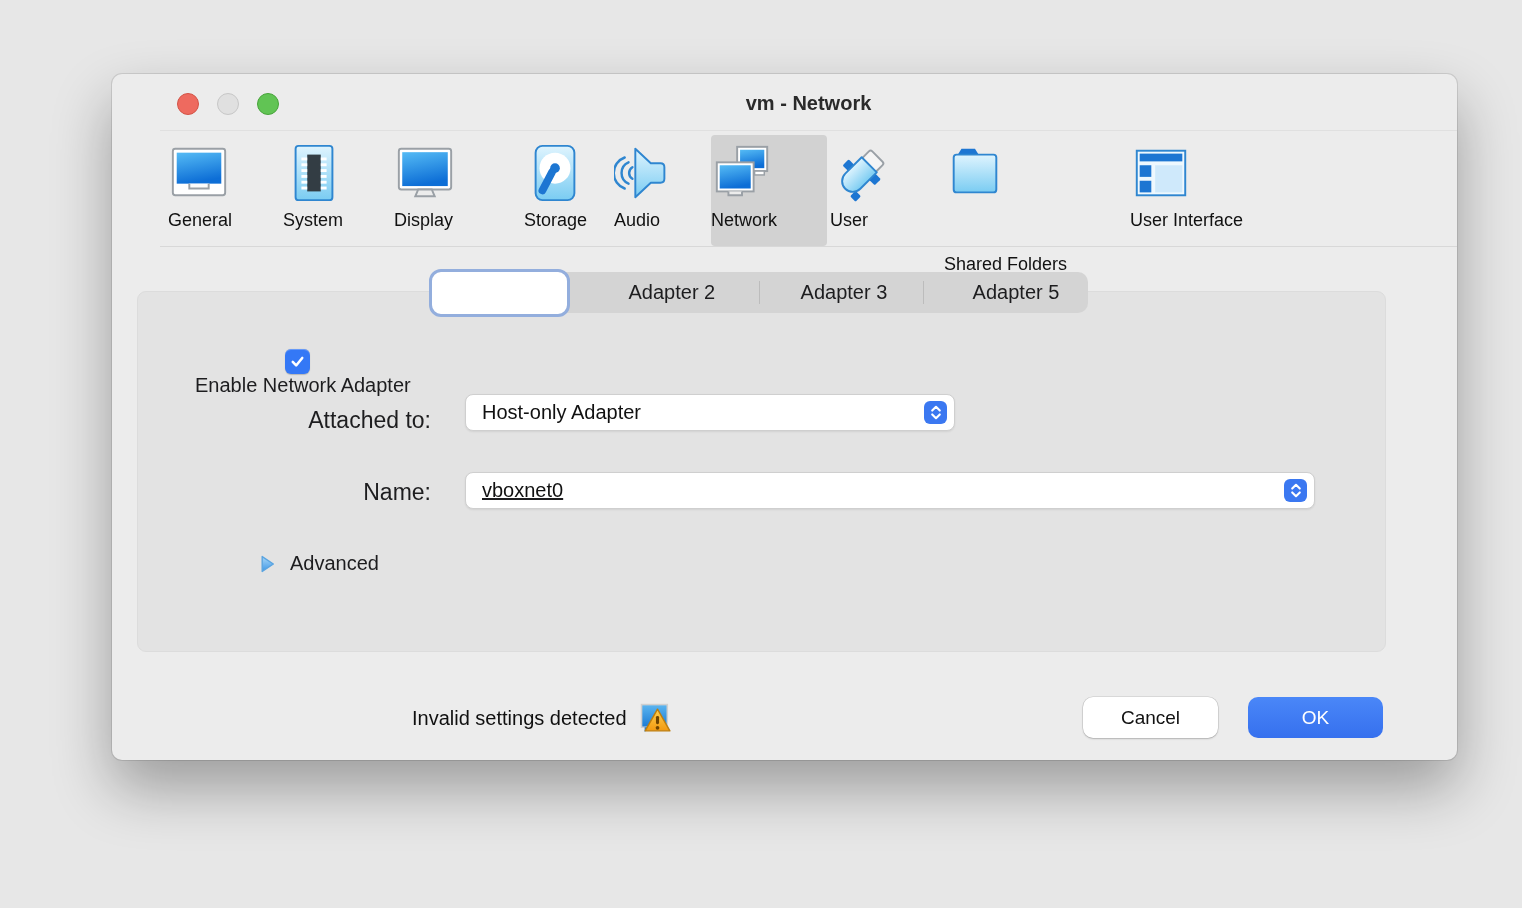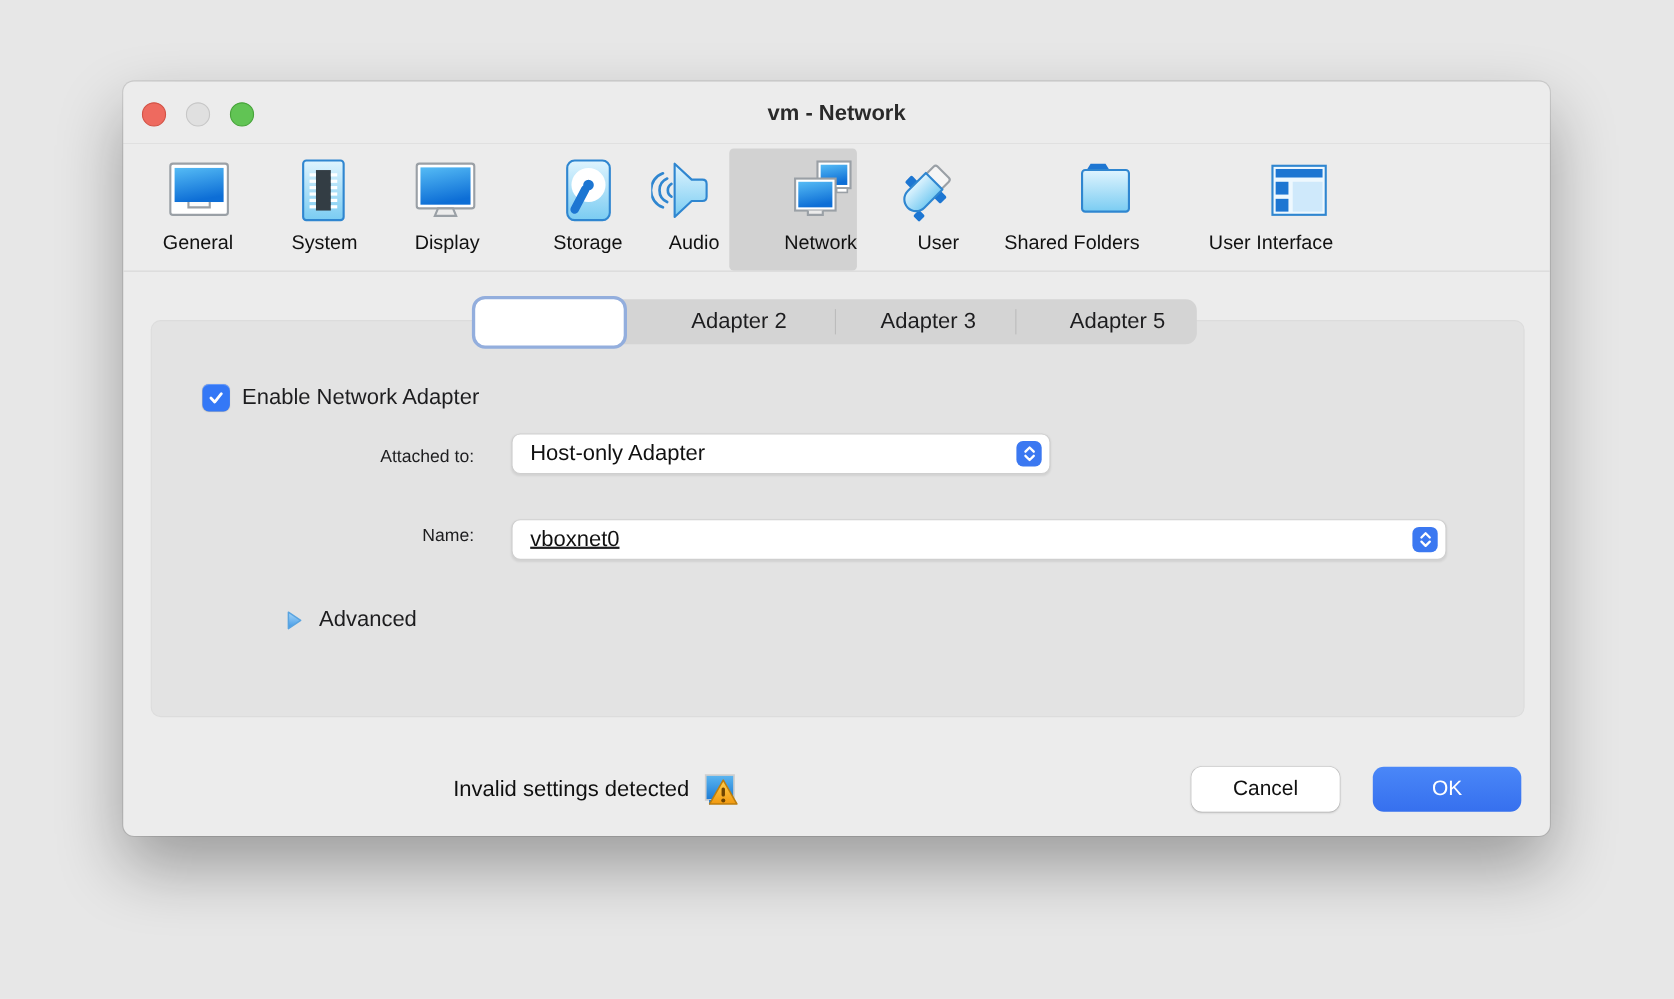--- a/index.html
+++ b/index.html
@@ -7,36 +7,37 @@
     width:1522px;height:908px;overflow:hidden;
     background:#e7e7e7;
     font-family:"Liberation Sans", sans-serif;
     -webkit-font-smoothing:antialiased;
     color:#1d1d1f;
   }
   .window{
     position:absolute;left:112px;top:74px;width:1297px;height:686px;
     background:#ececec;border-radius:10px;
     box-shadow:0 0 0 1px rgba(0,0,0,0.10), 0 28px 60px rgba(0,0,0,0.33);
+    padding-left:48px;
   }
   
   .titlebar{position:relative;height:56px;border-bottom:1px solid rgba(0,0,0,0.05);}
   .tl{position:absolute;top:19px;width:22px;height:22px;border-radius:50%;box-sizing:border-box;}
   .tl.close{left:17px;background:#ee6a5f;border:1px solid #d35346;}
   .tl.min{left:57px;background:#e0e0e0;border:1px solid #c7c7c7;}
   .tl.zoom{left:97px;background:#61c454;border:1px solid #47a43a;}
   .title{
     position:absolute;left:0;right:0;top:0;height:56px;line-height:58px;
     text-align:center;font-size:20px;font-weight:700;color:#2a2a2a;
   }
   
   .toolbar{position:relative;height:115px;border-bottom:1px solid #d8d8d8;}
   .titem{
     position:absolute;top:4px;height:111px;border-radius:4px;
-    display:flex;flex-direction:column;align-items:flex-end;justify-content:flex-start;
+    display:flex;flex-direction:column;align-items:flex-start;justify-content:flex-start;
     cursor:default;
   }
   .titem.selected{background:#d2d2d2;}
   .ticon{margin-top:7px;width:62px;height:62px;display:flex;align-items:center;justify-content:center;}
   .tlabel{margin-top:6px;font-size:18px;color:#111;white-space:nowrap;}
   
   .panel{
     position:absolute;left:25px;top:217px;width:1249px;height:361px;
     background:#e3e3e3;border:1px solid #dcdcdc;border-radius:9px;box-sizing:border-box;
   }
@@ -49,29 +50,29 @@
     position:relative;width:164.5px;height:41px;display:flex;align-items:center;justify-content:center;
     font-size:20px;color:#1d1d1f;cursor:default;
   }
   .segitem.selected{
     width:154px;height:42px;margin:-3px 2px -4px -1px;background:#ffffff;
     border:3px solid #93aedd;border-radius:12px;
   }
   .sep{position:absolute;top:9px;width:1px;height:23px;background:#bcbcbc;}
   .sep.s1{left:329px;} .sep.s2{left:493px;}
   
-  .chkrow{position:absolute;left:46px;top:57px;display:flex;align-items:center;}
+  .chkrow{position:absolute;left:46px;top:57px;display:flex;align-items:center;flex-direction:column;}
   .chk{
     width:25px;height:25px;border-radius:6px;background:#3478f6;
     box-shadow:inset 0 1px 0 rgba(255,255,255,0.25), 0 0.5px 1px rgba(0,0,0,0.2);
     display:flex;align-items:center;justify-content:center;
   }
   .chklabel{margin-left:11px;font-size:20px;}
   
-  .flabel{position:absolute;left:0;width:293px;text-align:right;font-size:16px;}
+  .flabel{position:absolute;left:0;width:293px;text-align:right;font-size:23px;}
   .popup{
     position:absolute;left:327px;height:37px;background:#ffffff;border:1px solid #cfcfcf;
     border-radius:8px;box-sizing:border-box;box-shadow:0 1px 2px rgba(0,0,0,0.08);
     display:flex;align-items:center;cursor:default;
   }
   .popup .ptext{margin-left:16px;font-size:20px;color:#111;}
   .stepper{
     position:absolute;right:7px;top:6px;width:23px;height:23px;border-radius:6px;
     background:#3b78f1;display:flex;align-items:center;justify-content:center;
   }
@@ -222,21 +223,21 @@
             <rect x="24" y="13" width="9" height="9" rx="1.5" fill="#1d76d2"></rect>
             <rect x="33" y="42" width="9" height="9" rx="1.5" fill="#1d76d2"></rect>
             <rect x="7" y="41" width="8" height="8" rx="1.5" fill="#1d76d2"></rect>
             <path d="M20 21 h24 v22 h-24 a11 11 0 0 1 -11 -11 a11 11 0 0 1 11 -11 z" fill="url(#g-lb)" stroke="#2f86d0" stroke-width="2" stroke-linejoin="round"></path>
           </g>
         </svg>
       </span>
       <span class="tlabel">User</span>
     </div>
 
-    <div class="titem" style="left:784px;width:140px;">
+    <div class="titem" style="left:784px;width:140px;gap:44px;">
       <span class="ticon">
         <svg width="62" height="62" viewBox="0 0 64 64">
           <path d="M13 15 l5 -8 h14 l5 8 z" fill="#1d76d2"></path>
           <rect x="10" y="13" width="44" height="39" rx="3" fill="url(#g-lb)" stroke="#2f86d0" stroke-width="2"></rect>
         </svg>
       </span>
       <span class="tlabel">Shared Folders</span>
     </div>
 
     <div class="titem" style="left:970px;width:130px;">

